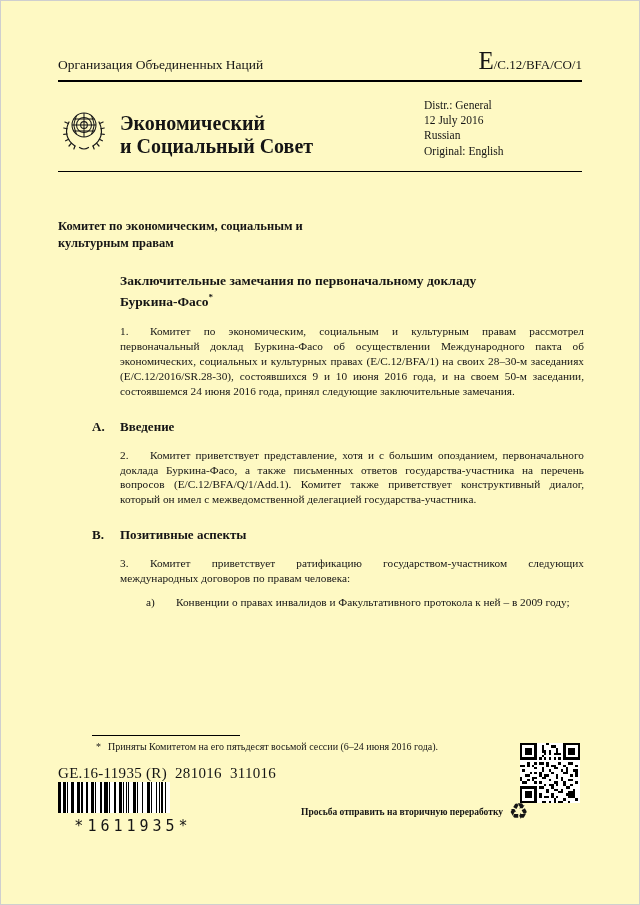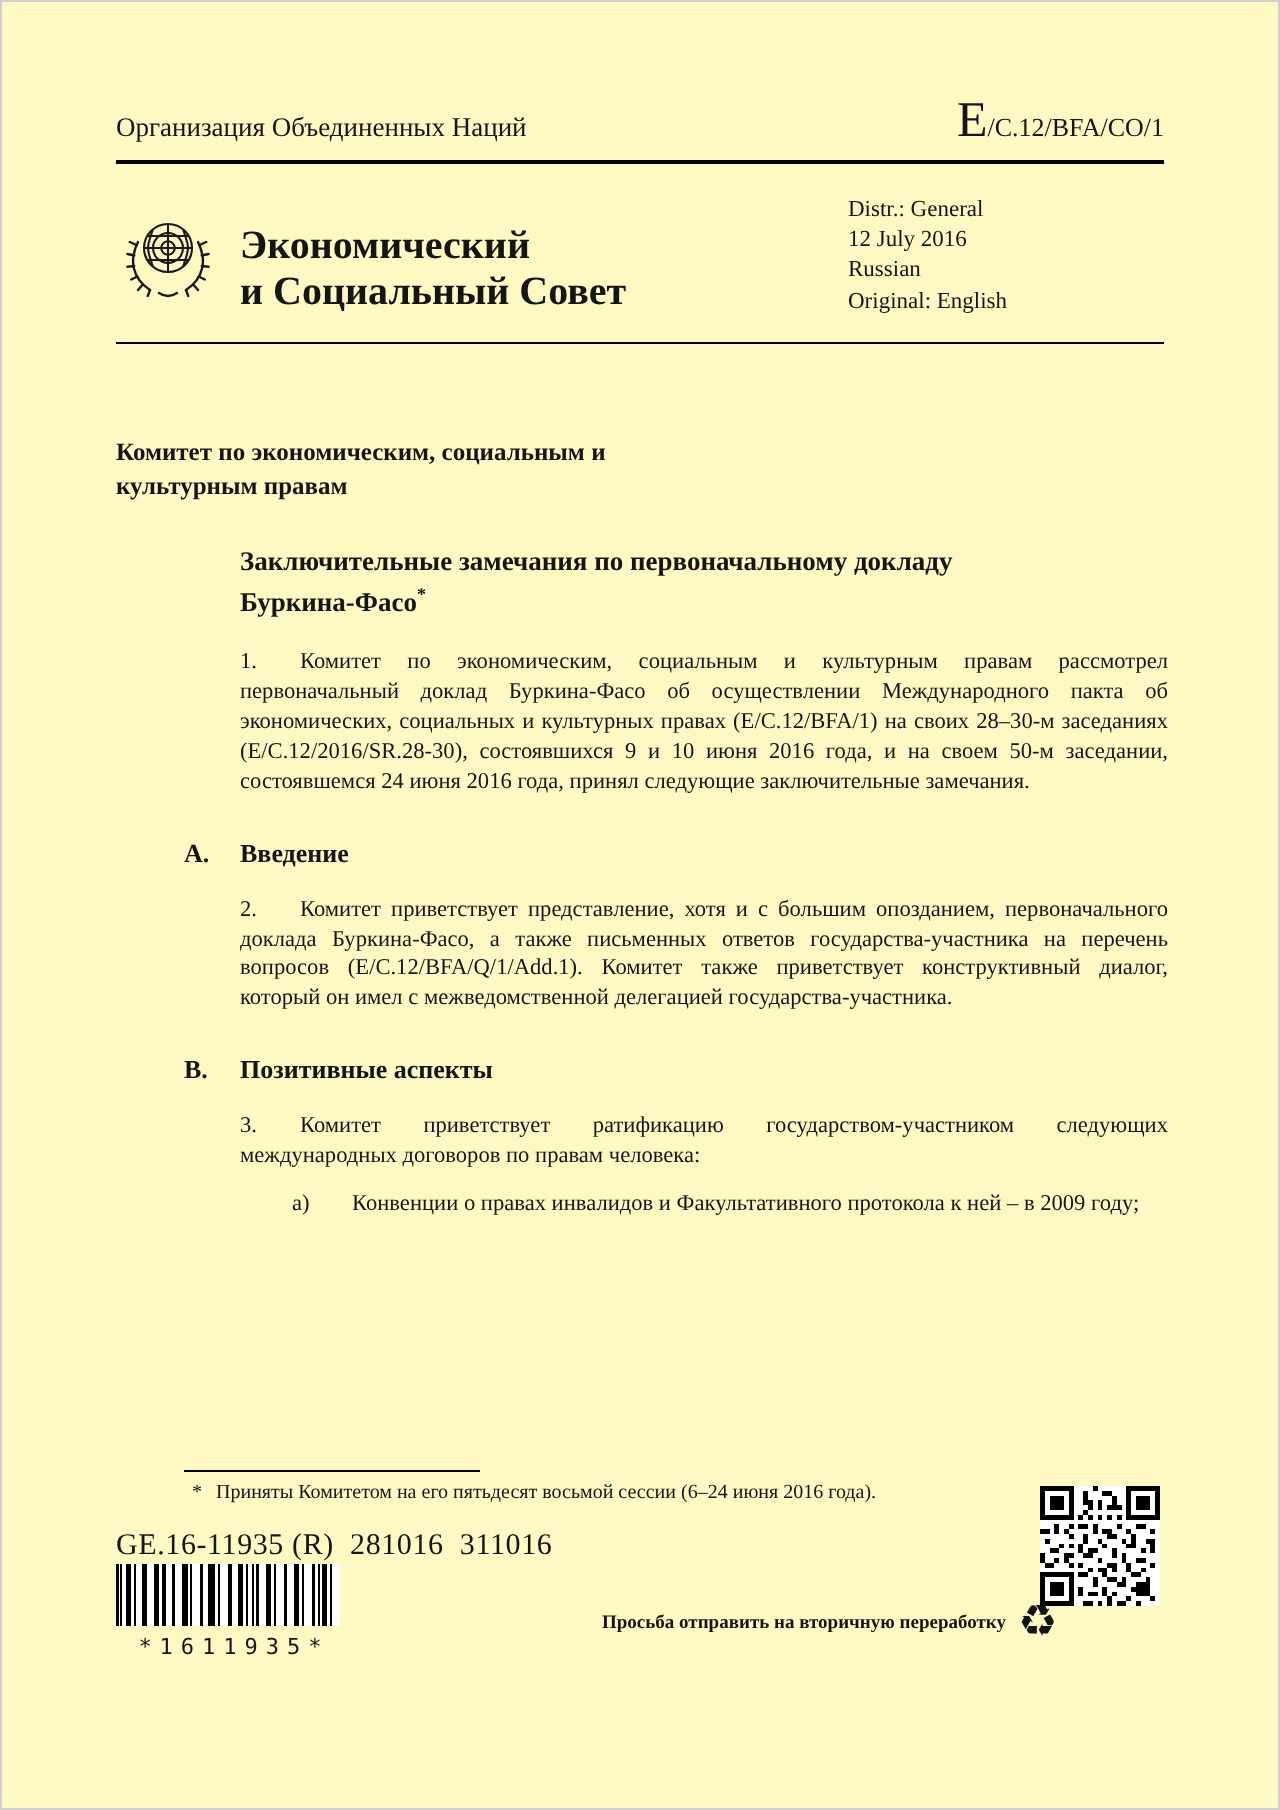--- a/index.html
+++ b/index.html
@@ -36,22 +36,22 @@
   .footer { position:absolute; left:57px; right:57px; bottom:0; height:175px; }
   .footnote-rule { position:absolute; top:6px; left:34px; width:148px; border-top:1px solid #000; }
   .footnote { position:absolute; top:12px; left:34px; font-size:10px; }
   .fn-marker { display:inline-block; margin:0 7px 0 4px; }
   .ge { position:absolute; top:36px; left:0; font-size:15px; white-space:pre; letter-spacing:.3px; }
   .barcode { position:absolute; top:53px; left:0; width:112px; height:31px; background-color:#fff;
     background-image:
       repeating-linear-gradient(90deg, #000 0 1.5px, rgba(0,0,0,0) 1.5px 5px, #000 5px 7.5px, rgba(0,0,0,0) 7.5px 9px, #000 9px 10px, rgba(0,0,0,0) 10px 14px),
       repeating-linear-gradient(90deg, rgba(0,0,0,0) 0 2px, #000 2px 3px, rgba(0,0,0,0) 3px 11px);
   }
-  .barcode-text { position:absolute; top:88px; left:0; width:118px; text-align:center;
-    font-family:"DejaVu Sans Mono", monospace; font-size:11px; letter-spacing:4px; white-space:nowrap; }
+  .barcode-text { position:absolute; top:88px; left:16px; width:118px; text-align:center;
+    font-family:"DejaVu Sans Mono", monospace; font-size:15px; letter-spacing:4px; white-space:nowrap; }
   .recycle { position:absolute; top:72px; left:243px; display:flex; align-items:center; gap:6px; }
   .recycle-text { font-size:9.5px; font-weight:bold; }
   .recycle-glyph { font-size:22px; line-height:1; font-family:"DejaVu Sans", sans-serif; }
   .qr { position:absolute; top:14px; right:2px; }
 </style>
 </head>
 <body>
 
 <div class="page">
 

